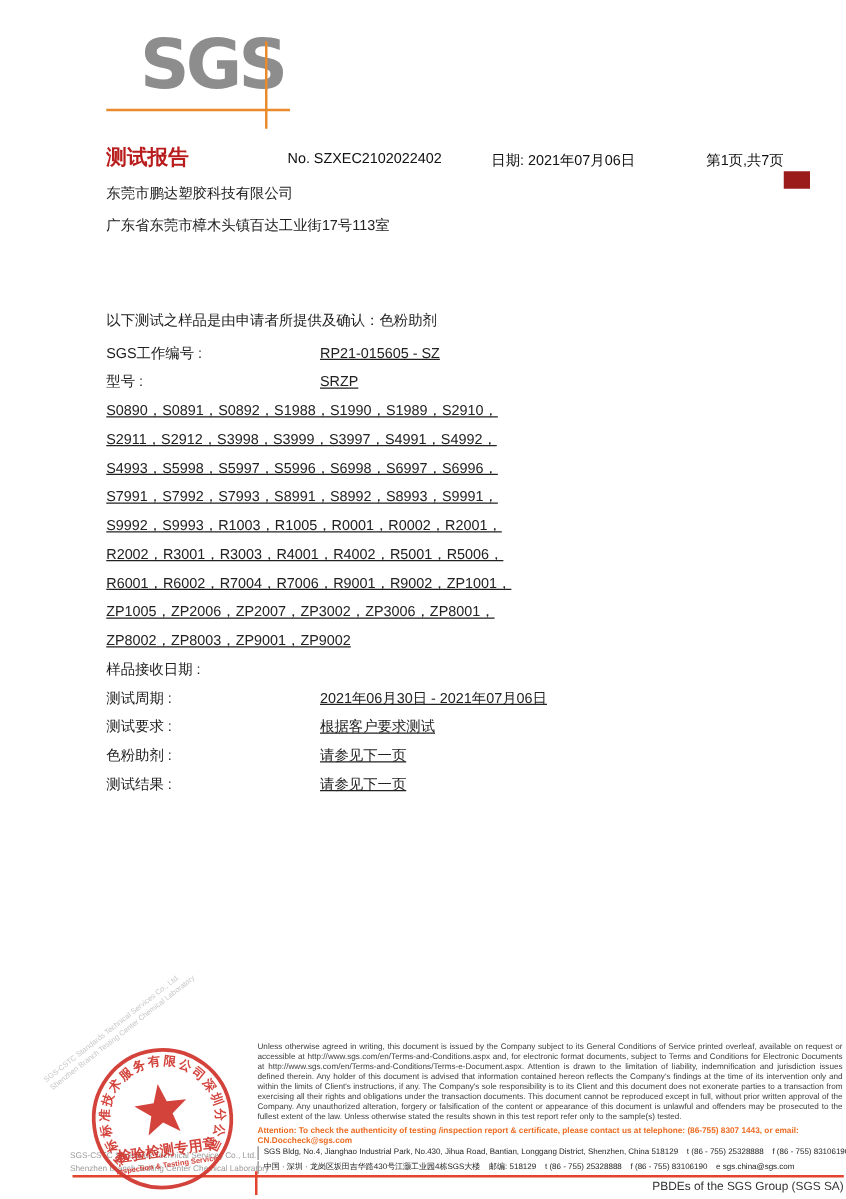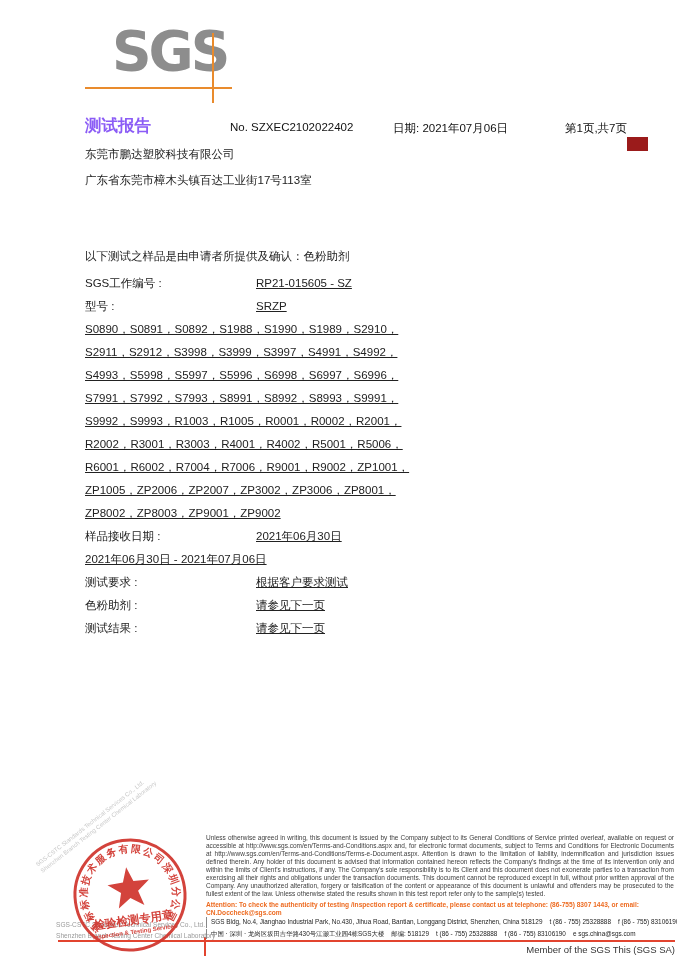--- a/index.html
+++ b/index.html
@@ -7,21 +7,21 @@
     position:relative;width:677px;height:959px;background:#fff;overflow:hidden;
     font-family:"Liberation Sans","DejaVu Sans",sans-serif;color:#222;margin-left:28px;
   }
   .abs{position:absolute;}
   
   .logo-text{left:84px;top:24px;font-family:"DejaVu Sans","Liberation Sans",sans-serif;
     font-weight:bold;font-size:55px;line-height:55px;color:#8d8d8d;letter-spacing:-3px;}
   .logo-hline{left:57px;top:87px;width:147px;height:2px;background:#e98b2d;}
   .logo-vline{left:184px;top:33px;width:2px;height:70px;background:#e98b2d;}
   
-  .doc-title{left:57px;top:115px;font-size:16.5px;font-weight:bold;color:#8b5cf6;}
+  .doc-title{left:57px;top:115px;font-size:16.5px;font-weight:bold;color:#b91c1c;}
   .hmeta{top:121px;font-size:11.5px;color:#111;}
   .report-no{left:202px;}
   .hdate{left:365px;}
   .hpages{left:537px;}
   .company-name{left:57px;top:147px;font-size:11.5px;}
   .company-addr{left:57px;top:173px;font-size:11.5px;}
   .red-mark{left:599px;top:137px;width:21px;height:14px;background:#9b1b1b;}
   
   .intro{left:57px;top:249px;font-size:11.5px;}
   .fields{left:57px;top:272px;width:590px;font-size:11.5px;}
@@ -80,23 +80,23 @@
 S4993，S5998，S5997，S5996，S6998，S6997，S6996，
 S7991，S7992，S7993，S8991，S8992，S8993，S9991，
 S9992，S9993，R1003，R1005，R0001，R0002，R2001，
 R2002，R3001，R3003，R4001，R4002，R5001，R5006，
 R6001，R6002，R7004，R7006，R9001，R9002，ZP1001，
 ZP1005，ZP2006，ZP2007，ZP3002，ZP3006，ZP8001，
 ZP8002，ZP8003，ZP9001，ZP9002</div>
     </div>
     <div class="frow">
       <div class="flabel">样品接收日期 :</div>
-      <div class="fvalue">2021年06月30日</div>
     </div>
     <div class="frow">
+      <div class="flabel">测试周期 :</div>
       <div class="fvalue">2021年06月30日 - 2021年07月06日</div>
     </div>
     <div class="frow">
       <div class="flabel">测试要求 :</div>
       <div class="fvalue">根据客户要求测试</div>
     </div>
     <div class="frow">
       <div class="flabel">色粉助剂 :</div>
       <div class="fvalue">请参见下一页</div>
     </div>
@@ -142,15 +142,15 @@
       <span>中国 · 深圳 · 龙岗区坂田吉华路430号江灏工业园4栋SGS大楼</span>
       <span>邮编: 518129</span>
       <span>t (86 - 755) 25328888</span>
       <span>f (86 - 755) 83106190</span>
       <span>e sgs.china@sgs.com</span>
     </div>
   </div>
 
   <div class="abs red-tick"></div>
   <div class="abs red-rule"></div>
-  <div class="abs member">Member of the SGS This (SGS SA)</div>
+  <div class="abs member">PBDEs of the SGS Group (SGS SA)</div>
 
 </div>
 
 </body></html>

